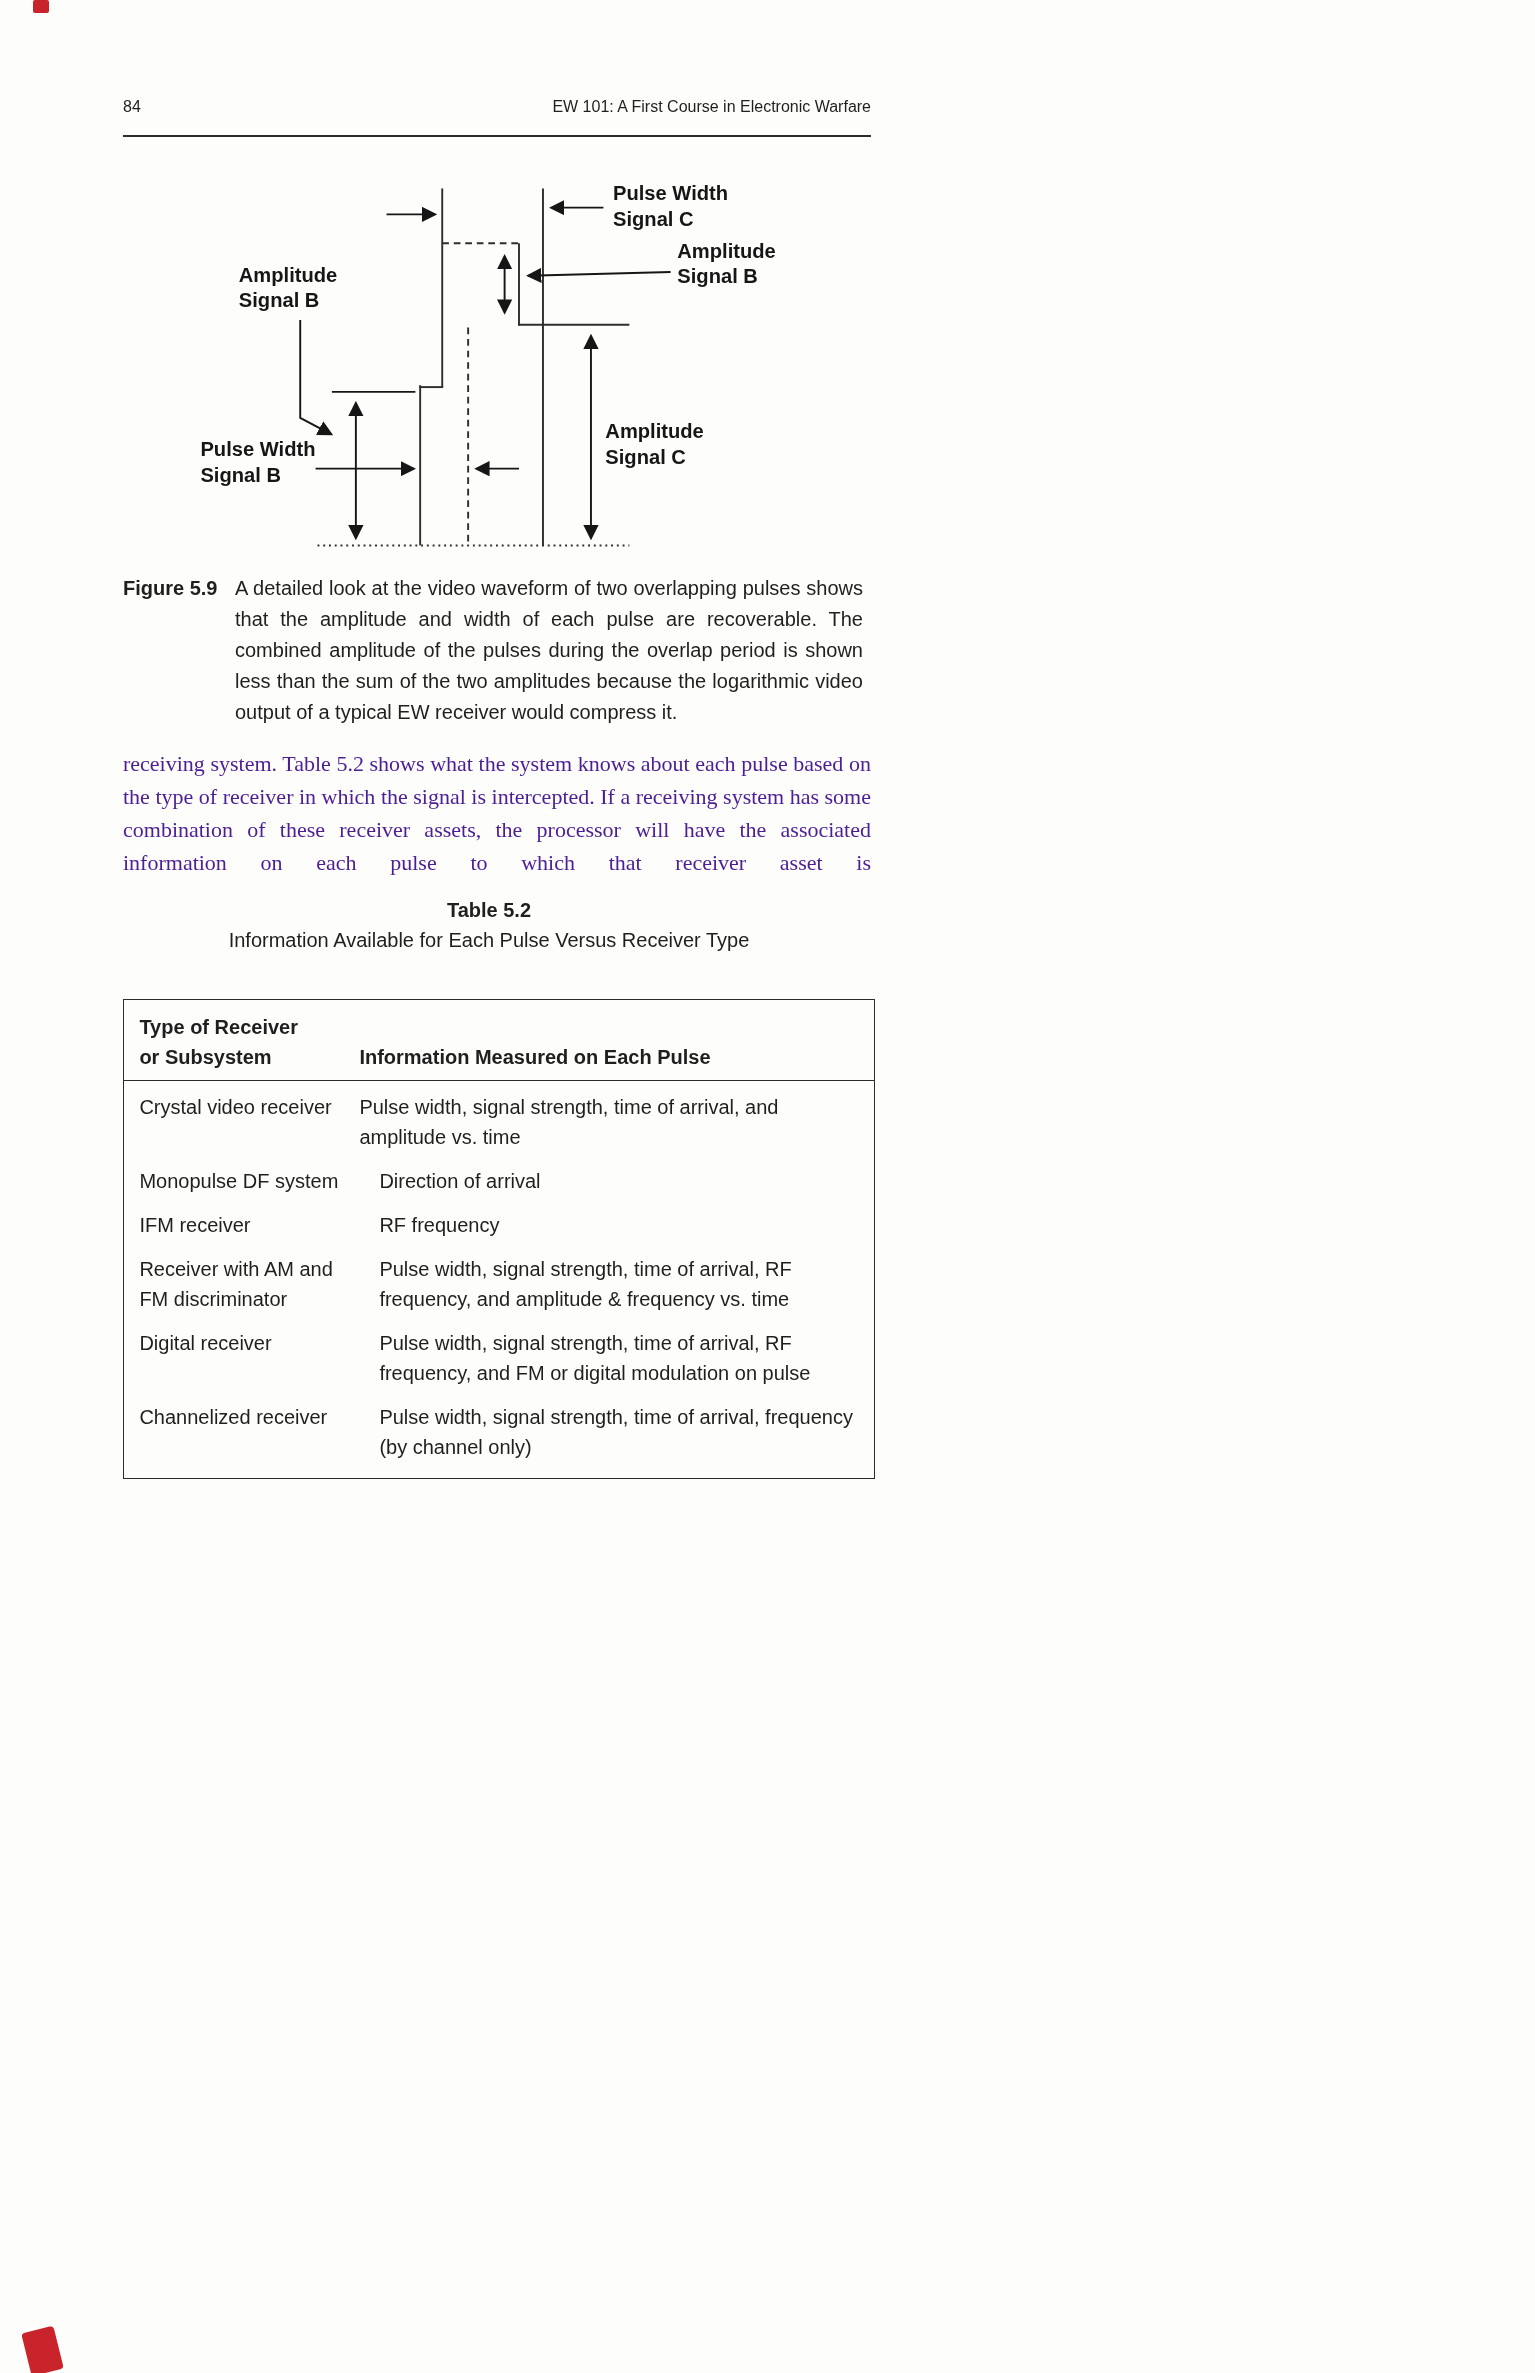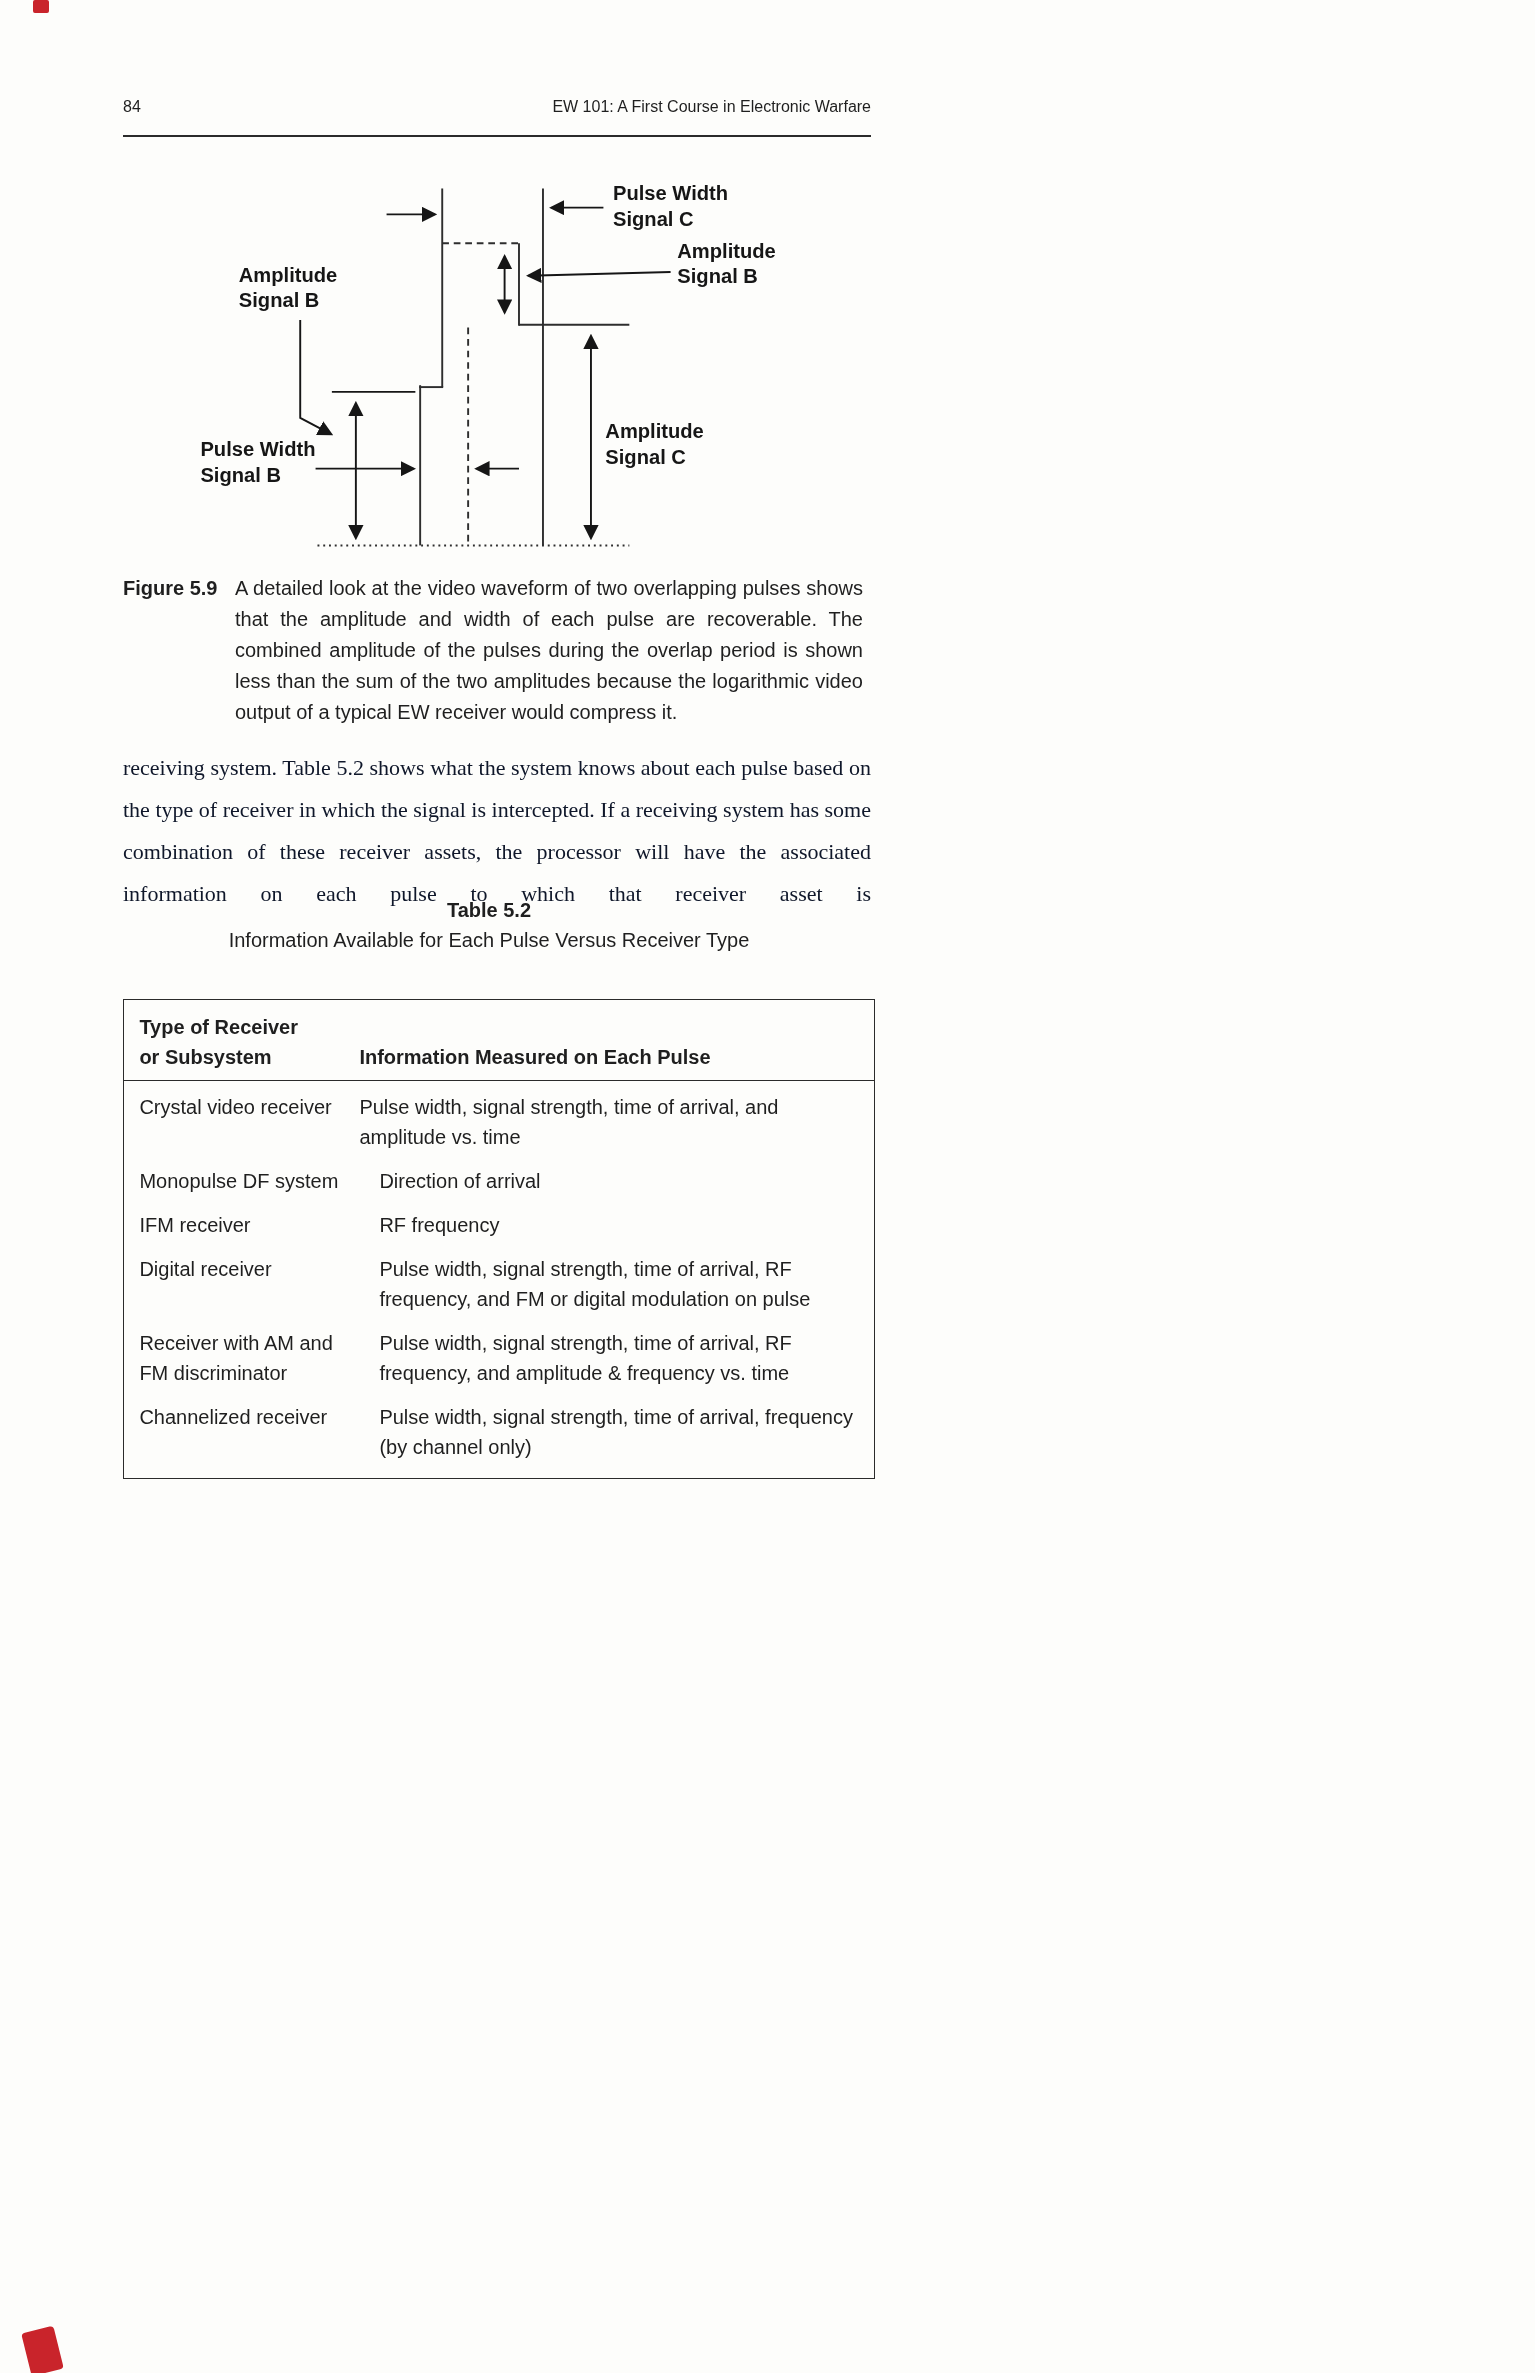--- a/index.html
+++ b/index.html
@@ -33,23 +33,23 @@
 
   
   .caption { position:absolute; left:123px; top:573px; width:740px; display:flex; font-size:20px; line-height:31px;gap:8px; }
   .cap-label { width:104px; flex:0 0 104px; font-weight:bold; }
   .cap-text { flex:1; text-align:justify; }
 
   
   .body-text {
     position:absolute; left:123px; top:747px; width:748px;
     font-family:"Liberation Serif", serif;
-    font-size:22px; line-height:42px;
+    font-size:22px; line-height:33px;
     text-align:justify; text-align-last:justify;
-    color:#0f172a;
+    color:#4c1d95;
   }
 
   
   .table-titleblock { position:absolute; left:123px; top:899px; width:732px; text-align:center; font-size:20px; }
   .table-title { font-weight:bold; margin-bottom:6.7px; }
   .data-table {
     position:absolute; left:123px; top:999px; width:752px;
     border:1.9px solid #2b2b2b;
     font-size:20px; line-height:30px;
   }
@@ -156,26 +156,26 @@
       </div>
       <div class="t-row">
         <div class="t-col1">Monopulse DF system</div>
         <div class="t-col2">Direction of arrival</div>
       </div>
       <div class="t-row">
         <div class="t-col1">IFM receiver</div>
         <div class="t-col2">RF frequency</div>
       </div>
       <div class="t-row">
+        <div class="t-col1">Receiver with AM and FM discriminator</div>
+        <div class="t-col2">Pulse width, signal strength, time of arrival, RF frequency, and amplitude &amp; frequency vs. time</div>
+      </div>
+      <div class="t-row">
         <div class="t-col1">Digital receiver</div>
         <div class="t-col2">Pulse width, signal strength, time of arrival, RF frequency, and FM or digital modulation on pulse</div>
-      </div>
-      <div class="t-row">
-        <div class="t-col1">Receiver with AM and FM discriminator</div>
-        <div class="t-col2">Pulse width, signal strength, time of arrival, RF frequency, and amplitude &amp; frequency vs. time</div>
       </div>
       <div class="t-row">
         <div class="t-col1">Channelized receiver</div>
         <div class="t-col2">Pulse width, signal strength, time of arrival, frequency (by channel only)</div>
       </div>
     </div>
   </div>
 
 </div>
 

